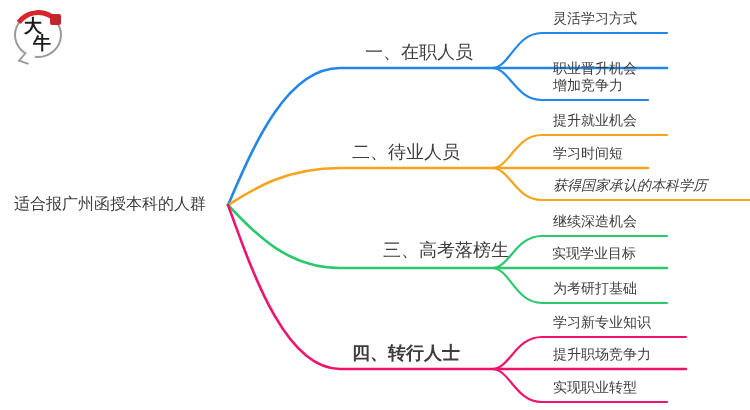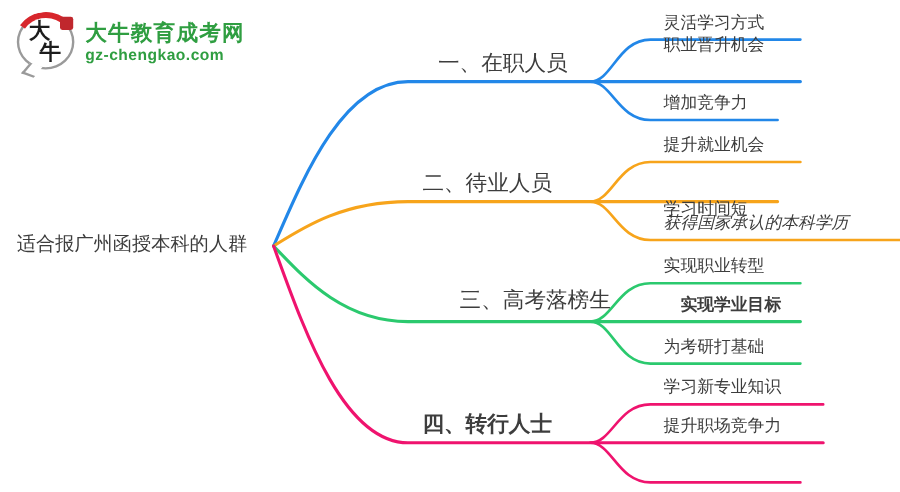--- a/index.html
+++ b/index.html
@@ -44,24 +44,20 @@
 <div id="stage">
 
   <div class="logo">
     <div class="bubble">
       <div class="arc"></div>
       <div class="ch1">大</div>
       <div class="ch2">牛</div>
       <div class="seal"></div>
       <div class="tail"></div>
     </div>
-    <div class="logo-text">
-      <div class="logo-title">大牛教育成考网</div>
-      <div class="logo-domain">gz-chengkao.com</div>
-    </div>
   </div>
 
   <svg id="wires" width="750" height="410" viewBox="0 0 750 410" fill="none" stroke-linecap="round" stroke-linejoin="round">
 
     <g stroke="#2287e8">
       <path stroke-width="2.6" d="M228 205 C252 150, 285 68, 340 68 L667 68"></path>
       <path stroke-width="2.2" d="M492 68 C510 68, 515 33, 542 33 L667 33"></path>
       <path stroke-width="2.2" d="M492 68 C510 68, 515 100, 542 100 L648 100"></path>
     </g>
 
@@ -85,27 +81,28 @@
   </svg>
 
   <div class="node root-label" style="left:14px; top:194px;">适合报广州函授本科的人群</div>
 
   <div class="node branch-label" style="left:365px; top:42px;text-align:right;">一、在职人员</div>
   <div class="node branch-label" style="left:352px; top:142px;">二、待业人员</div>
   <div class="node branch-label" style="left:348px; top:240px;margin-left:35px;">三、高考落榜生</div>
   <div class="node branch-label" style="left:352px; top:343px;font-weight:bold;">四、转行人士</div>
 
   <div class="node leaf-label" style="left:553px; top:10px;">灵活学习方式</div>
-  <div class="node leaf-label" style="left:553px; top:29px;">职业晋升机会</div>
+  <div class="node leaf-label" style="left:553px; top:60px;">职业晋升机会</div>
   <div class="node leaf-label" style="left:553px; top:77px;">增加竞争力</div>
 
   <div class="node leaf-label" style="left:553px; top:112px;">提升就业机会</div>
-  <div class="node leaf-label" style="left:553px; top:145px;margin-top:20px;">学习时间短</div>
+  <div class="node leaf-label" style="left:553px; top:145px;">学习时间短</div>
   <div class="node leaf-label" style="left:553px; top:177px;font-style:italic;">获得国家承认的本科学历</div>
 
-  <div class="node leaf-label" style="left:553px; top:213px;">实现职业转型</div>
-  <div class="node leaf-label" style="left:567px; top:245px;font-weight:bold;">实现学业目标</div>
+  <div class="node leaf-label" style="left:553px; top:213px;">继续深造机会</div>
+  <div class="node leaf-label" style="left:552px; top:245px;">实现学业目标</div>
   <div class="node leaf-label" style="left:553px; top:280px;">为考研打基础</div>
 
   <div class="node leaf-label" style="left:553px; top:314px;">学习新专业知识</div>
   <div class="node leaf-label" style="left:553px; top:346px;">提升职场竞争力</div>
+  <div class="node leaf-label" style="left:553px; top:379px;">实现职业转型</div>
 
 </div>
 
 </body></html>

